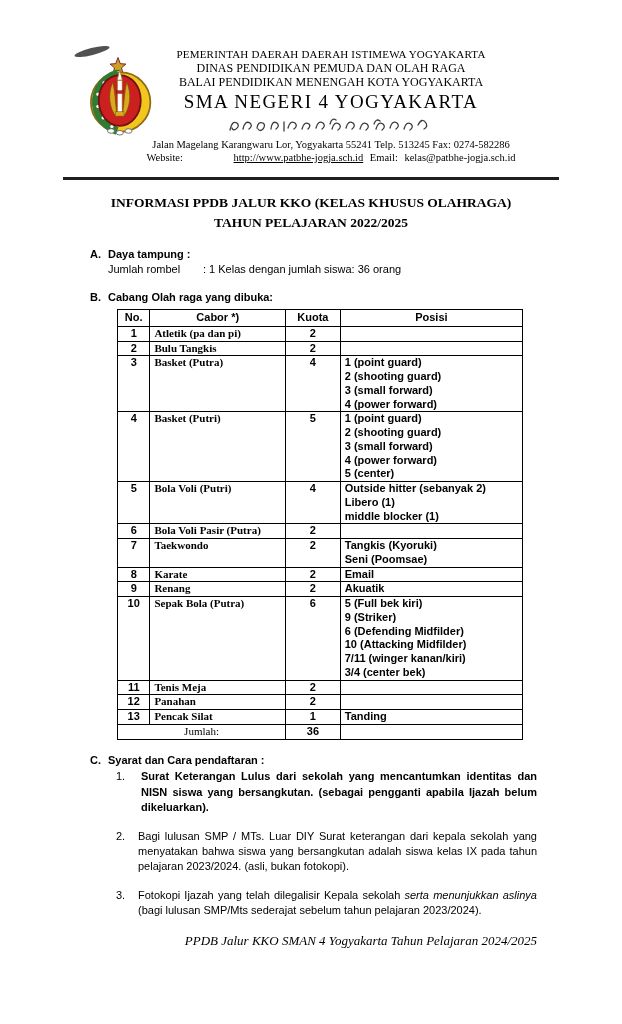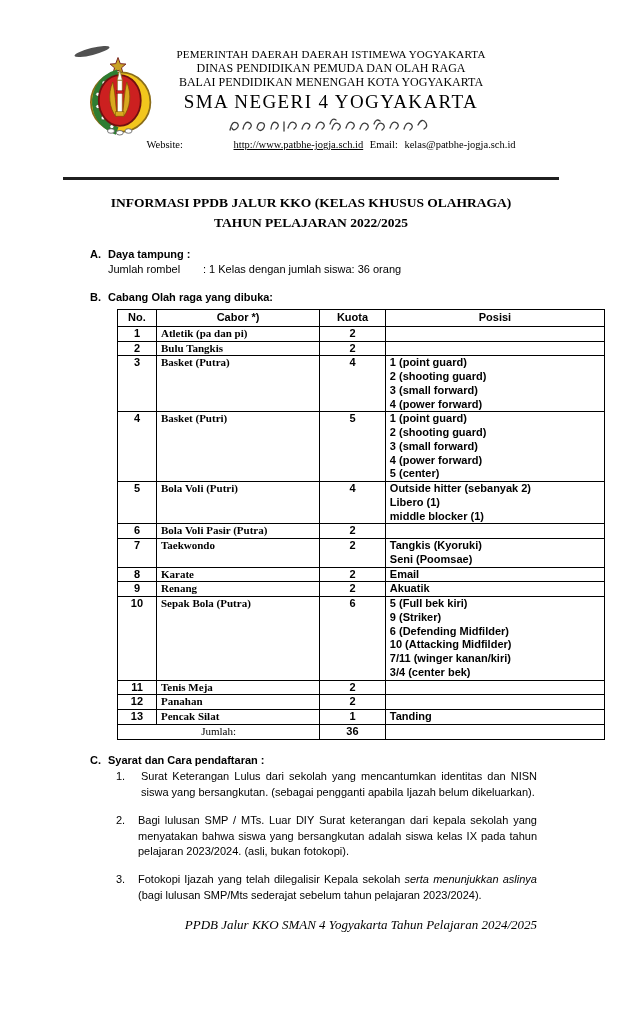--- a/index.html
+++ b/index.html
@@ -28,39 +28,39 @@
   
   .doc-title{text-align:center;font-family:"Liberation Serif","DejaVu Serif",serif;
     font-weight:bold;font-size:13.5px;line-height:1.5;margin-top:13px;}
   
   .sec{margin-top:13px;padding-left:5px;}
   .sec-head{display:flex;font-weight:bold;}
   .sec-label{width:18px;flex:none;}
   .kv{display:flex;margin-left:18px;margin-top:1px;}
   .kv-label{width:95px;flex:none;}
   
-  table.cabor{border-collapse:collapse;margin:4px 0 0 27px;width:488px;
+  table.cabor{border-collapse:collapse;margin:4px 0 0 27px;width:406px;
     font-size:11px;table-layout:fixed;}
   table.cabor,table.cabor th,table.cabor td{border:1.4px solid #000;}
   table.cabor th{font-weight:bold;text-align:center;padding:1px 2px;line-height:1.25;}
   table.cabor td{padding:0 4px;vertical-align:top;line-height:1.25;border-width:1px;}
   table.cabor tr{page-break-inside:avoid;}
   td.c-no{text-align:center;font-weight:bold;}
   td.c-cabor{font-family:"Liberation Serif","DejaVu Serif",serif;font-weight:bold;padding-left:9px;}
   td.c-kuota{text-align:center;font-weight:bold;}
   td.c-posisi{font-weight:bold;}
   td.c-total-label{font-family:"Liberation Serif","DejaVu Serif",serif;text-align:center;}
   td.c-total-value{text-align:center;font-weight:bold;}
   
   .footnote{font-style:italic;margin:16px 0 0 14px;}
   .intro{margin-left:18px;margin-top:1px;}
   .num-item{display:flex;margin:2px 0 13px 26px;}
   .num-item .n{width:22px;flex:none;}
   .num-item .t{flex:1;text-align:justify;line-height:1.4;}
-  .num-item.first .t{padding-left:3px;}
+  .num-item.first .t{padding-left:3px;font-weight:bold;}
   .doc-footer{font-family:"Liberation Serif","DejaVu Serif",serif;font-style:italic;
     font-size:13px;text-align:right;margin-top:4px;}
   em.inl{font-style:italic;}
 </style>
 </head>
 <body>
 
 <div class="page">
 
   <header class="letterhead">
@@ -114,20 +114,21 @@
             M106 13 Q108 5 113 8 Q116 11 112 14
             M120 12 Q122 4 127 7 Q130 10 126 13
             M134 13 Q136 5 141 8 Q144 11 140 14
             M148 8 Q150 2 154 5
             M150 13 Q152 5 157 8 Q160 11 156 14
             M164 12 Q166 4 171 7 Q174 10 170 13
             M178 13 Q180 5 185 8 Q188 11 184 14
             M192 9 Q196 1 200 7 Q202 11 198 13"></path>
         </svg>
       </div>
+      <div class="addr">Jalan Magelang Karangwaru Lor, Yogyakarta 55241 Telp. 513245 Fax: 0274-582286</div>
       <div class="web">
         <span>Website:</span>
         <span class="url gap-l">http://www.patbhe-jogja.sch.id</span>
         <span class="gap-l">Email:</span>
         <span class="gap-l">kelas@patbhe-jogja.sch.id</span>
       </div>
     </div>
   </header>
   <div class="rule"></div>
 

